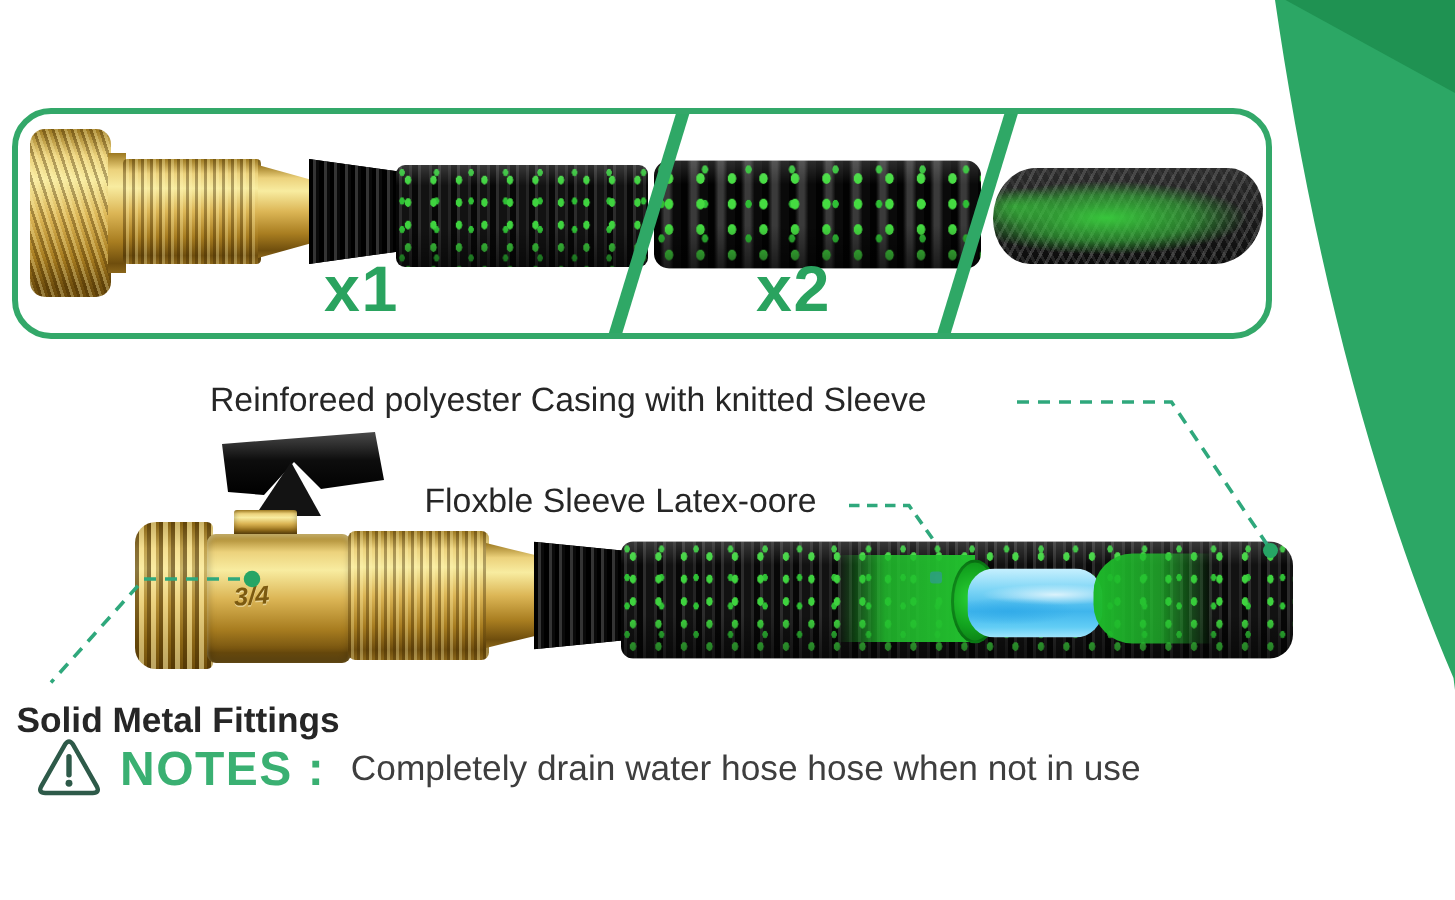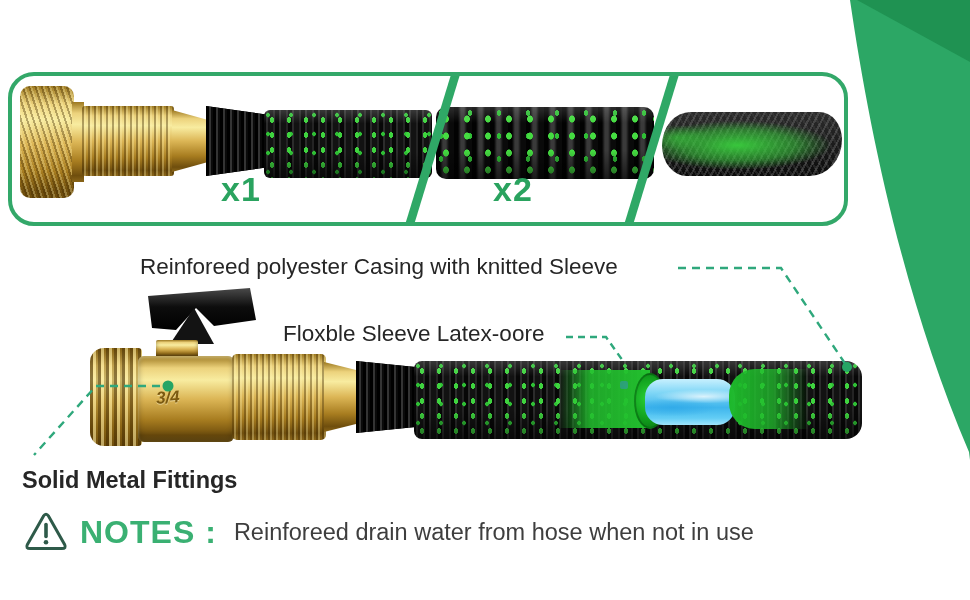--- a/index.html
+++ b/index.html
@@ -11,23 +11,23 @@
   
   .bg-svg{position:absolute;left:0;top:0;width:970px;height:600px;}
 
   
   .panel{position:absolute;left:8px;top:72px;width:832px;height:146px;
          border:4px solid #33A869;border-radius:26px;overflow:hidden;background:#fff;}
   .divider{position:absolute;top:-8px;width:9px;height:170px;background:#2FA866;transform:skewX(-17deg);}
   .divider.d1{left:415px;}
   .divider.d2{left:634px;}
   .xlabel{position:absolute;top:96px;width:90px;text-align:center;
-          font-size:34px;font-weight:700;color:#2AA35F;letter-spacing:1px;line-height:1;}
+          font-size:43px;font-weight:700;color:#2AA35F;letter-spacing:1px;line-height:1;}
   .xlabel.x1{left:184px;}
-  .xlabel.x2{left:456px;}
+  .xlabel.x2{left:472px;}
   .xlabel.x3{left:690px;}
 
   
   .brass{background:linear-gradient(180deg,#9c7820 0%,#ecd27c 14%,#f8eca0 28%,#dcb656 50%,#a87d20 74%,#6f4e0d 92%,#8a661a 100%);}
   .knurl-fine{background-image:repeating-linear-gradient(90deg,rgba(60,38,0,.38) 0 2px,rgba(255,244,180,.30) 2px 4px,rgba(0,0,0,0) 4px 6px),
       linear-gradient(180deg,#9c7820 0%,#ecd27c 14%,#f8eca0 28%,#dcb656 50%,#a87d20 74%,#6f4e0d 92%,#8a661a 100%);}
   .knurl-diag{background-image:repeating-linear-gradient(72deg,rgba(60,38,0,.35) 0 2px,rgba(255,244,180,.28) 2px 4px,rgba(0,0,0,0) 4px 6px),
       linear-gradient(180deg,#9c7820 0%,#ecd27c 16%,#f8eca0 30%,#dcb656 52%,#a87d20 76%,#6f4e0d 94%);}
   .threads{background-image:repeating-linear-gradient(90deg,rgba(70,45,0,.6) 0 3px,rgba(255,240,170,.55) 3px 6px,rgba(120,85,10,.35) 6px 8px),
       linear-gradient(180deg,#8a6614 0%,#e7cb72 18%,#f5e79a 32%,#d4ad4c 55%,#97701a 80%,#6b4a0c 100%);}
@@ -55,38 +55,38 @@
       radial-gradient(40px 16px at 8% 40%,rgba(56,198,60,.6) 0%,rgba(56,198,60,0) 80%),
       repeating-linear-gradient(118deg,rgba(140,140,140,.30) 0 2px,rgba(0,0,0,0) 2px 6px),
       repeating-linear-gradient(62deg,rgba(70,70,70,.40) 0 2px,rgba(0,0,0,0) 2px 6px),
       linear-gradient(180deg,rgba(255,255,255,.10),rgba(0,0,0,.45));
     border-radius:30px 24px 34px 26px / 55% 45% 60% 50%;}
 
   
   .ann{position:absolute;color:#262626;white-space:nowrap;text-align:center;}
   .ann-sleeve{left:140px;top:254px;font-size:22.5px;font-weight:500;}
   .ann-latex{left:283px;top:321px;font-size:22.5px;font-weight:500;}
-  .ann-fittings{left:22px;top:467px;font-size:23.5px;font-weight:700;}
+  .ann-fittings{left:11px;top:467px;font-size:23.5px;font-weight:700;}
 
   
   .marking{position:absolute;left:156px;top:388px;font-size:17px;font-weight:700;font-style:italic;
            color:#7c5a10;transform:rotate(-4deg);text-shadow:0 1px 0 rgba(255,255,230,.45);}
   .glow-left{background:linear-gradient(90deg,rgba(34,192,46,0) 0%,rgba(34,192,46,.85) 35%,#22C02E 100%);}
   .glow-right{background:linear-gradient(90deg,#1DB82A 0%,rgba(34,192,46,.75) 55%,rgba(34,192,46,0) 100%);}
   .cap-green{background:radial-gradient(circle at 45% 45%,#2AD135 0%,#12A21E 60%,#0A7A13 100%);
              border:2px solid rgba(0,60,10,.35);border-radius:50%;}
   .tube-blue{background:
       radial-gradient(60px 12px at 30% 62%,rgba(47,169,232,.8) 0%,rgba(47,169,232,0) 75%),
       radial-gradient(70px 10px at 65% 38%,rgba(255,255,255,.75) 0%,rgba(255,255,255,0) 70%),
       linear-gradient(180deg,#c7f0fe 0%,#7fd6f6 30%,#3fb5ec 62%,#62cdf5 85%,#9fe4fb 100%);
       border-radius:18px;}
   .latex-marker{background:#2E9E84;opacity:.85;border-radius:2px;}
 
   
-  .notes-row{position:absolute;left:24px;top:508px;display:flex;align-items:center;gap:12px;height:48px;}
+  .notes-row{position:absolute;left:24px;top:488px;display:flex;align-items:center;gap:12px;height:48px;}
   .notes-heading{font-size:32px;font-weight:800;color:#3AB072;letter-spacing:1px;}
   .notes-colon{font-size:32px;font-weight:800;color:#3AB072;margin-left:-2px;}
   .notes-text{font-size:23.5px;font-weight:500;color:#3E3E3E;margin-left:6px;white-space:nowrap;}
 
   .overlay-svg{position:absolute;left:0;top:0;width:970px;height:600px;pointer-events:none;}
 </style>
 </head>
 <body>
 
 <div class="stage">
@@ -156,16 +156,16 @@
   </svg>
 
   <div class="notes-row">
     <svg width="44" height="42" viewBox="0 0 44 42">
       <path d="M19.4 5.2 Q22 1.4 24.6 5.2 L40.6 33.4 Q42.6 37.6 37.8 37.6 L6.2 37.6 Q1.4 37.6 3.4 33.4 Z" fill="none" stroke="#2E5A49" stroke-width="3" stroke-linejoin="round"></path>
       <line x1="22" y1="13.5" x2="22" y2="25.5" stroke="#2E5A49" stroke-width="3.6" stroke-linecap="round"></line>
       <circle cx="22" cy="31.2" r="2.3" fill="#2E5A49"></circle>
     </svg>
     <span class="notes-heading">NOTES</span>
     <span class="notes-colon">:</span>
-    <span class="notes-text">Reinforeed drain water from hose when not in use</span>
+    <span class="notes-text">Completely drain water hose hose when not in use</span>
   </div>
 
 </div>
 
 </body></html>

